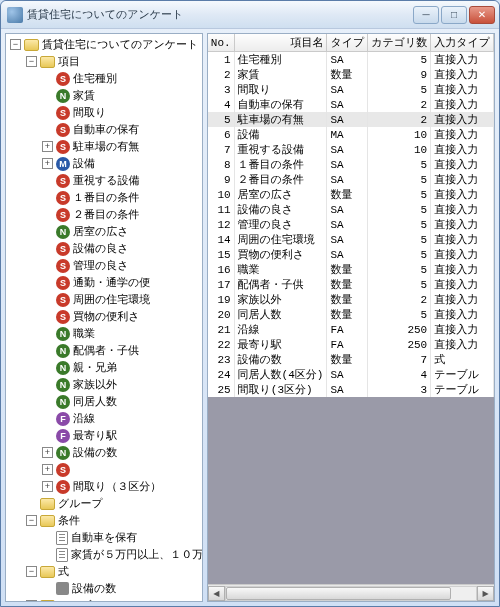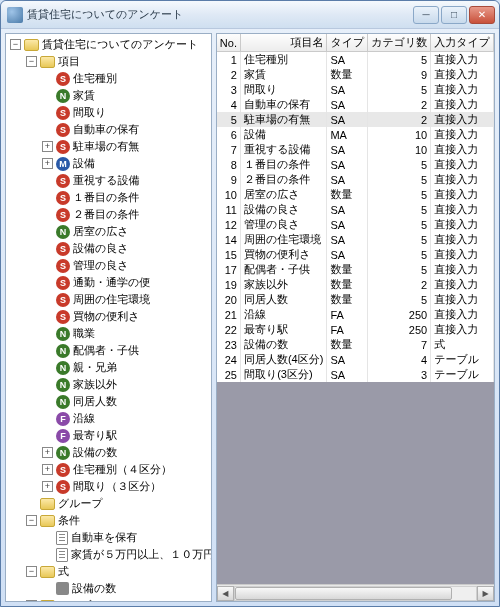--- a/index.html
+++ b/index.html
@@ -132,20 +132,21 @@
 .grid-pane {
   flex: 1;
   background: #9a9aa8;
   border: 1px solid #9aaec5;
   display: flex;
   flex-direction: column;
 }
 .grid-wrap {
   background: #fff;
   overflow: hidden;
+  font-family: Liberation Mono, monospace;
 }
 .grid {
   border-collapse: collapse;
   font-size: 11px;
   width: 100%;
 }
 .grid th {
   background: linear-gradient(to bottom, #fdfdfd, #ececec);
   border-right: 1px solid #cacaca;
   border-bottom: 1px solid #cacaca;
@@ -367,21 +368,20 @@
                       <div class="row">
                         <span class="toggle">+</span>
                         <span class="nicon n">N</span>
                         <span class="lbl">設備の数</span>
                       </div>
                     </li>
                     <li>
                       <div class="row">
                         <span class="toggle">+</span>
                         <span class="nicon s">S</span>
-                        <span class="lbl">住宅種別（４区分）</span>
                       </div>
                     </li>
                     <li>
                       <div class="row">
                         <span class="toggle">+</span>
                         <span class="nicon s">S</span>
                         <span class="lbl">間取り（３区分）</span>
                       </div>
                     </li>
                   </ul>
@@ -550,20 +550,27 @@
                 <td>直接入力</td>
               </tr>
               <tr>
                 <td class="num">15</td>
                 <td>買物の便利さ</td>
                 <td>SA</td>
                 <td class="num">5</td>
                 <td>直接入力</td>
               </tr>
               <tr>
+                <td class="num">16</td>
+                <td>職業</td>
+                <td>数量</td>
+                <td class="num">5</td>
+                <td>直接入力</td>
+              </tr>
+              <tr>
                 <td class="num">17</td>
                 <td>配偶者・子供</td>
                 <td>数量</td>
                 <td class="num">5</td>
                 <td>直接入力</td>
               </tr>
               <tr>
                 <td class="num">19</td>
                 <td>家族以外</td>
                 <td>数量</td>

